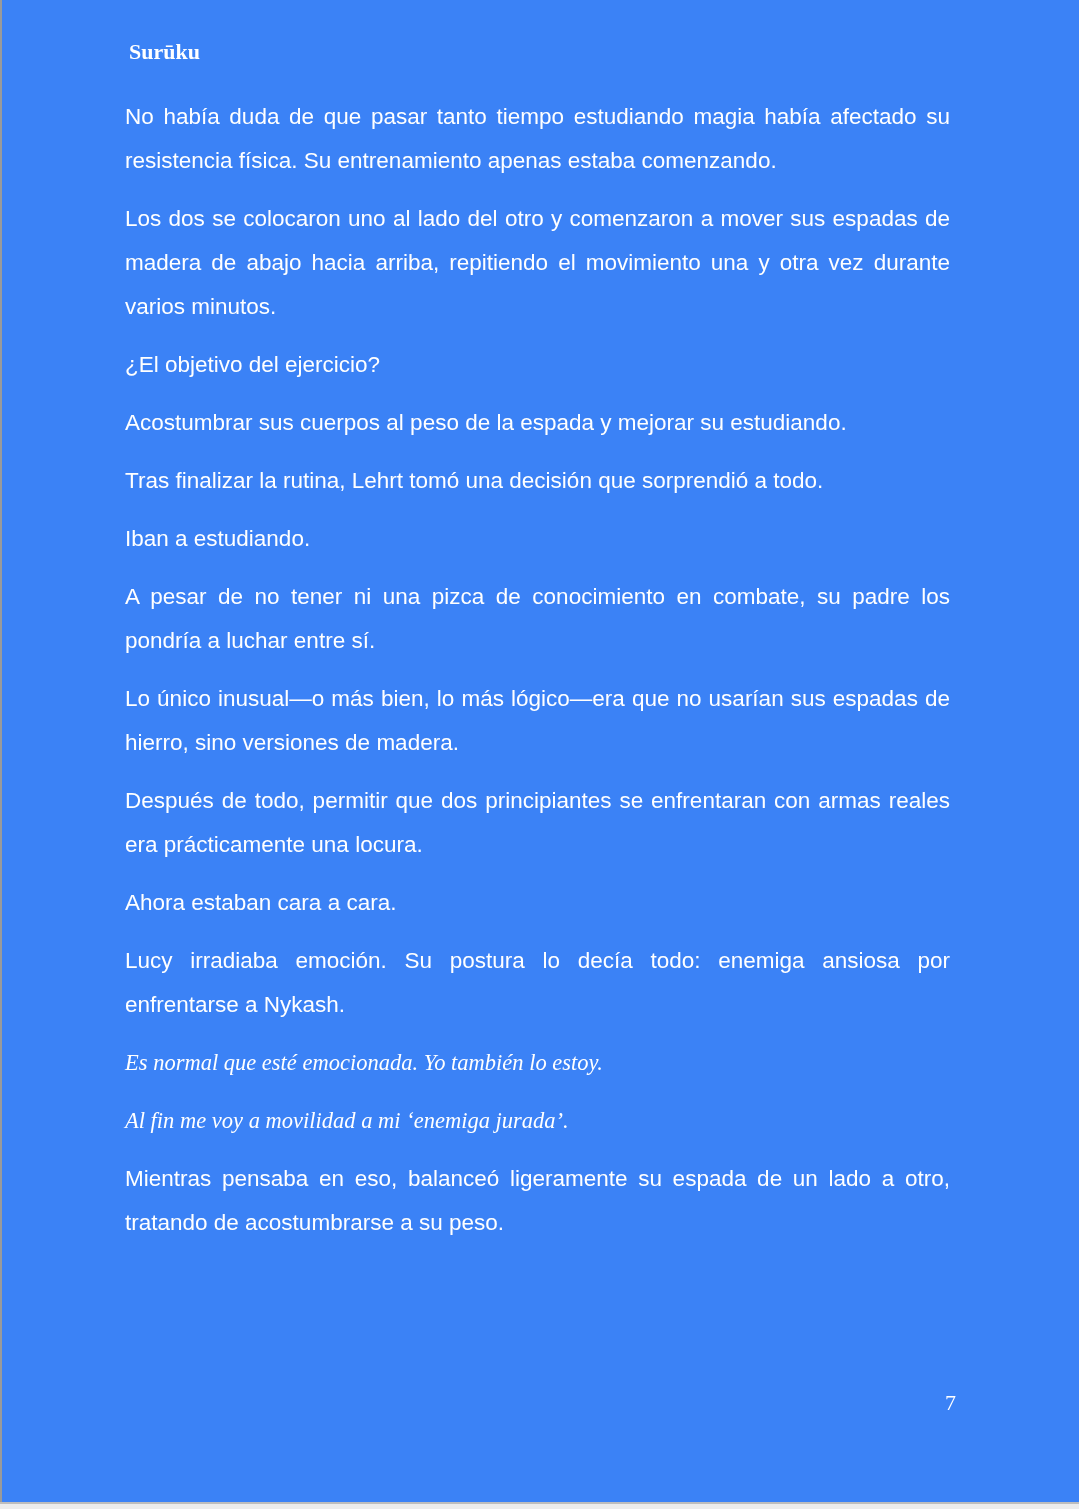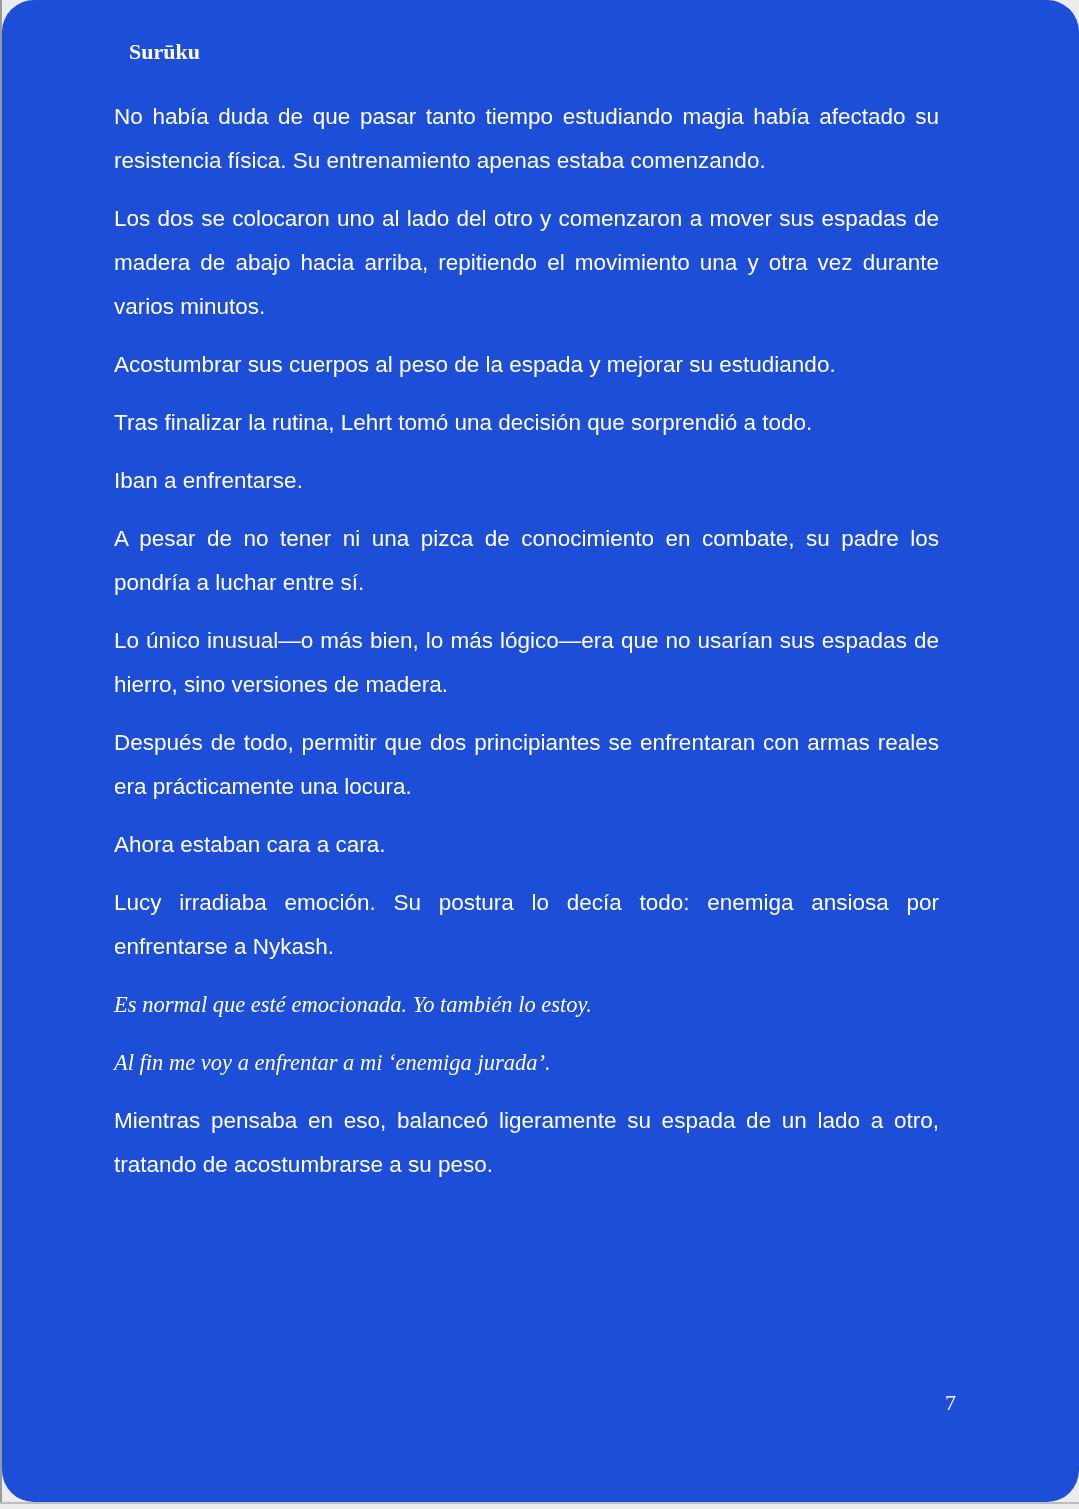--- a/index.html
+++ b/index.html
@@ -12,23 +12,22 @@
       height: 1509px;
       position: relative;
       overflow: hidden;
     }
     .page {
       position: absolute;
       left: 2px;
       top: 0;
       width: 1077px;
       height: 1502px;
-      background: #1d4ed8;
+      background: #3b82f6;
       color: #ffffff;
-      border-radius: 32px;
     }
     .left-border {
       position: absolute;
       left: 0;
       top: 0;
       width: 2px;
       height: 1502px;
       background: #9a9a9a;
     }
     .bottom-strip {
@@ -44,21 +43,21 @@
       left: 127px;
       top: 38px;
       font-family: "Liberation Serif", serif;
       font-weight: bold;
       font-size: 22px;
       line-height: 28px;
       color: #ffffff;
     }
     .body-text {
       position: absolute;
-      left: 112px;
+      left: 123px;
       top: 95px;
       width: 825px;
       font-family: "Liberation Sans", sans-serif;
       font-size: 22.5px;
       line-height: 44px;
       color: #ffffff;
     }
     .body-text p {
       margin: 0 0 14px 0;
       text-align: justify;
@@ -82,28 +81,29 @@
 </head>
 <body>
 
 <div class="left-border"></div>
 <div class="page">
   <div class="header-title">Surūku</div>
 
   <div class="body-text">
     <p>No había duda de que pasar tanto tiempo estudiando magia había afectado su resistencia física. Su entrenamiento apenas estaba comenzando.</p>
     <p>Los dos se colocaron uno al lado del otro y comenzaron a mover sus espadas de madera de abajo hacia arriba, repitiendo el movimiento una y otra vez durante varios minutos.</p>
+    <p>¿El objetivo del ejercicio?</p>
     <p>Acostumbrar sus cuerpos al peso de la espada y mejorar su estudiando.</p>
     <p>Tras finalizar la rutina, Lehrt tomó una decisión que sorprendió a todo.</p>
-    <p>Iban a enfrentarse.</p>
+    <p>Iban a estudiando.</p>
     <p>A pesar de no tener ni una pizca de conocimiento en combate, su padre los pondría a luchar entre sí.</p>
     <p>Lo único inusual—o más bien, lo más lógico—era que no usarían sus espadas de hierro, sino versiones de madera.</p>
     <p>Después de todo, permitir que dos principiantes se enfrentaran con armas reales era prácticamente una locura.</p>
     <p>Ahora estaban cara a cara.</p>
     <p>Lucy irradiaba emoción. Su postura lo decía todo: enemiga ansiosa por enfrentarse a Nykash.</p>
     <p class="italic">Es normal que esté emocionada. Yo también lo estoy.</p>
-    <p class="italic">Al fin me voy a enfrentar a mi ‘enemiga jurada’.</p>
+    <p class="italic">Al fin me voy a movilidad a mi ‘enemiga jurada’.</p>
     <p>Mientras pensaba en eso, balanceó ligeramente su espada de un lado a otro, tratando de acostumbrarse a su peso.</p>
   </div>
 
   <div class="page-number">7</div>
 </div>
 <div class="bottom-strip"></div>
 
 </body></html>

